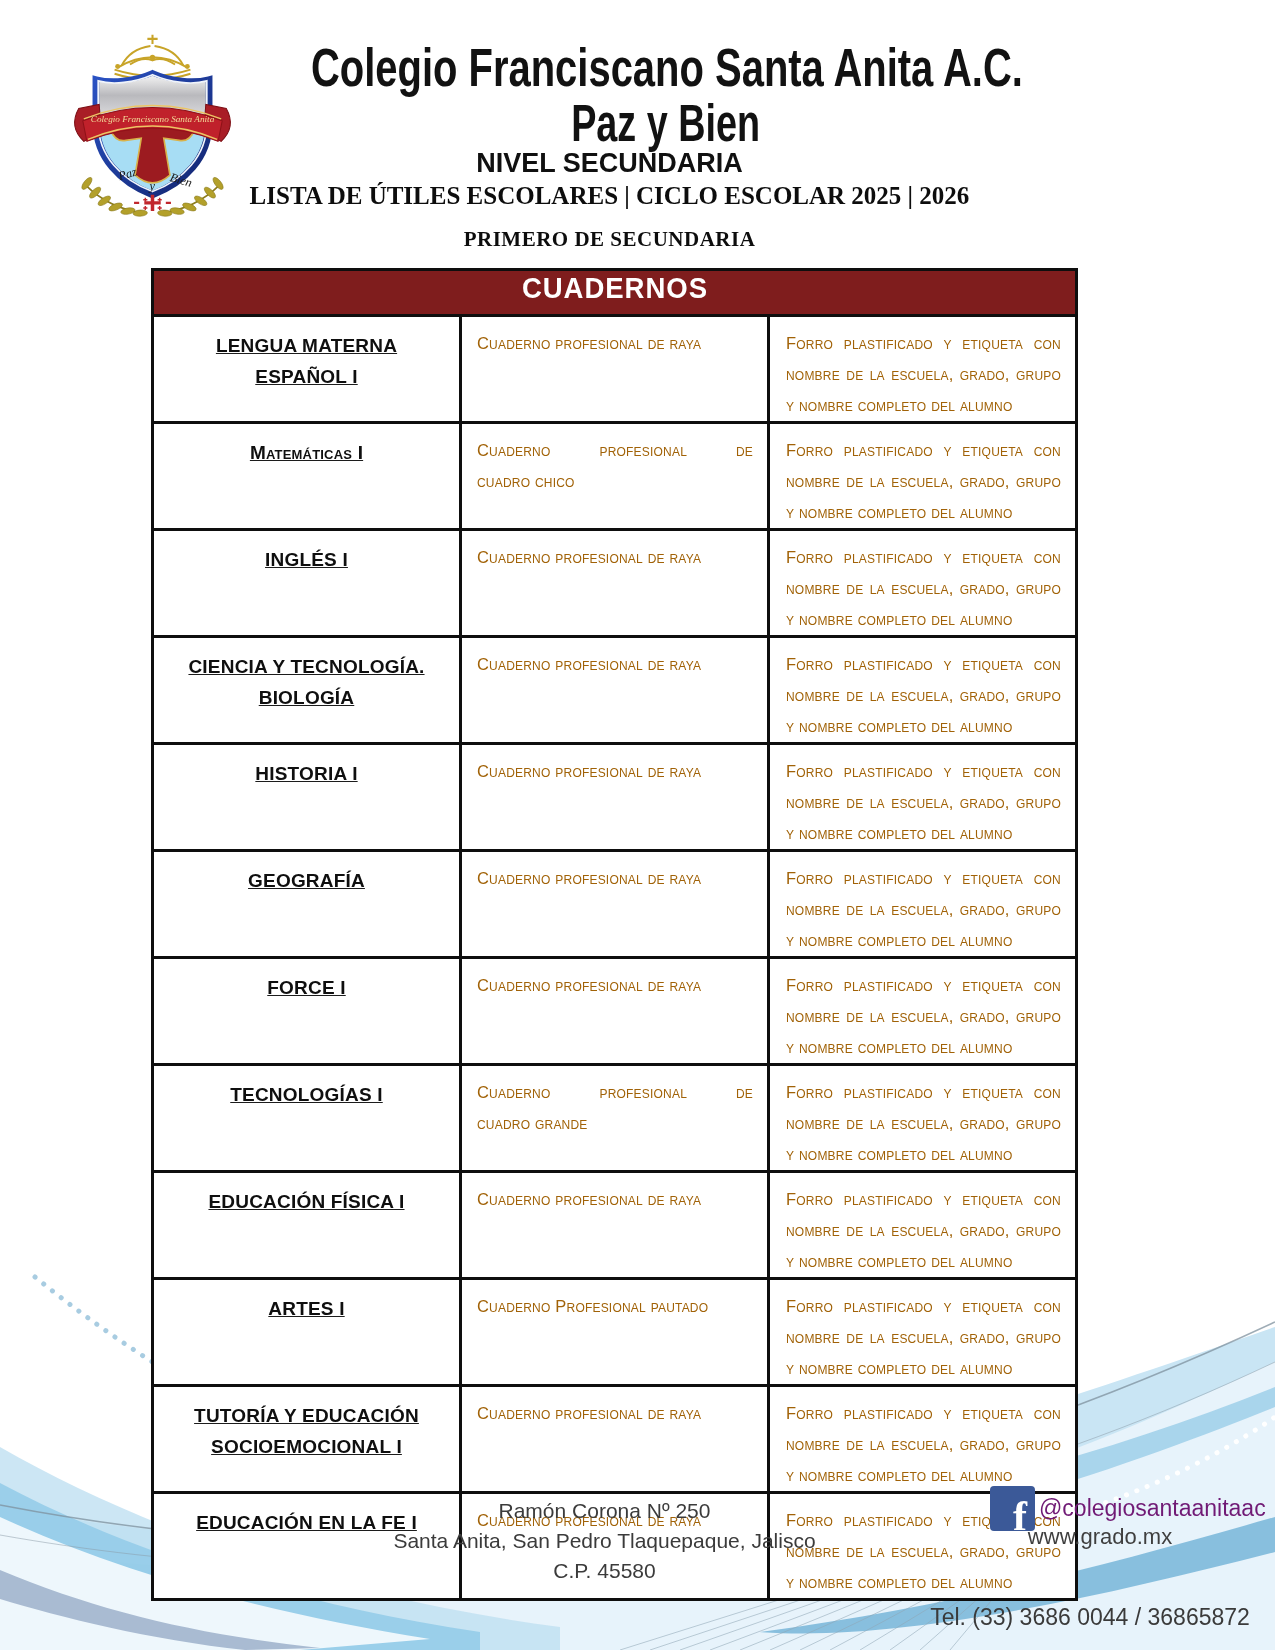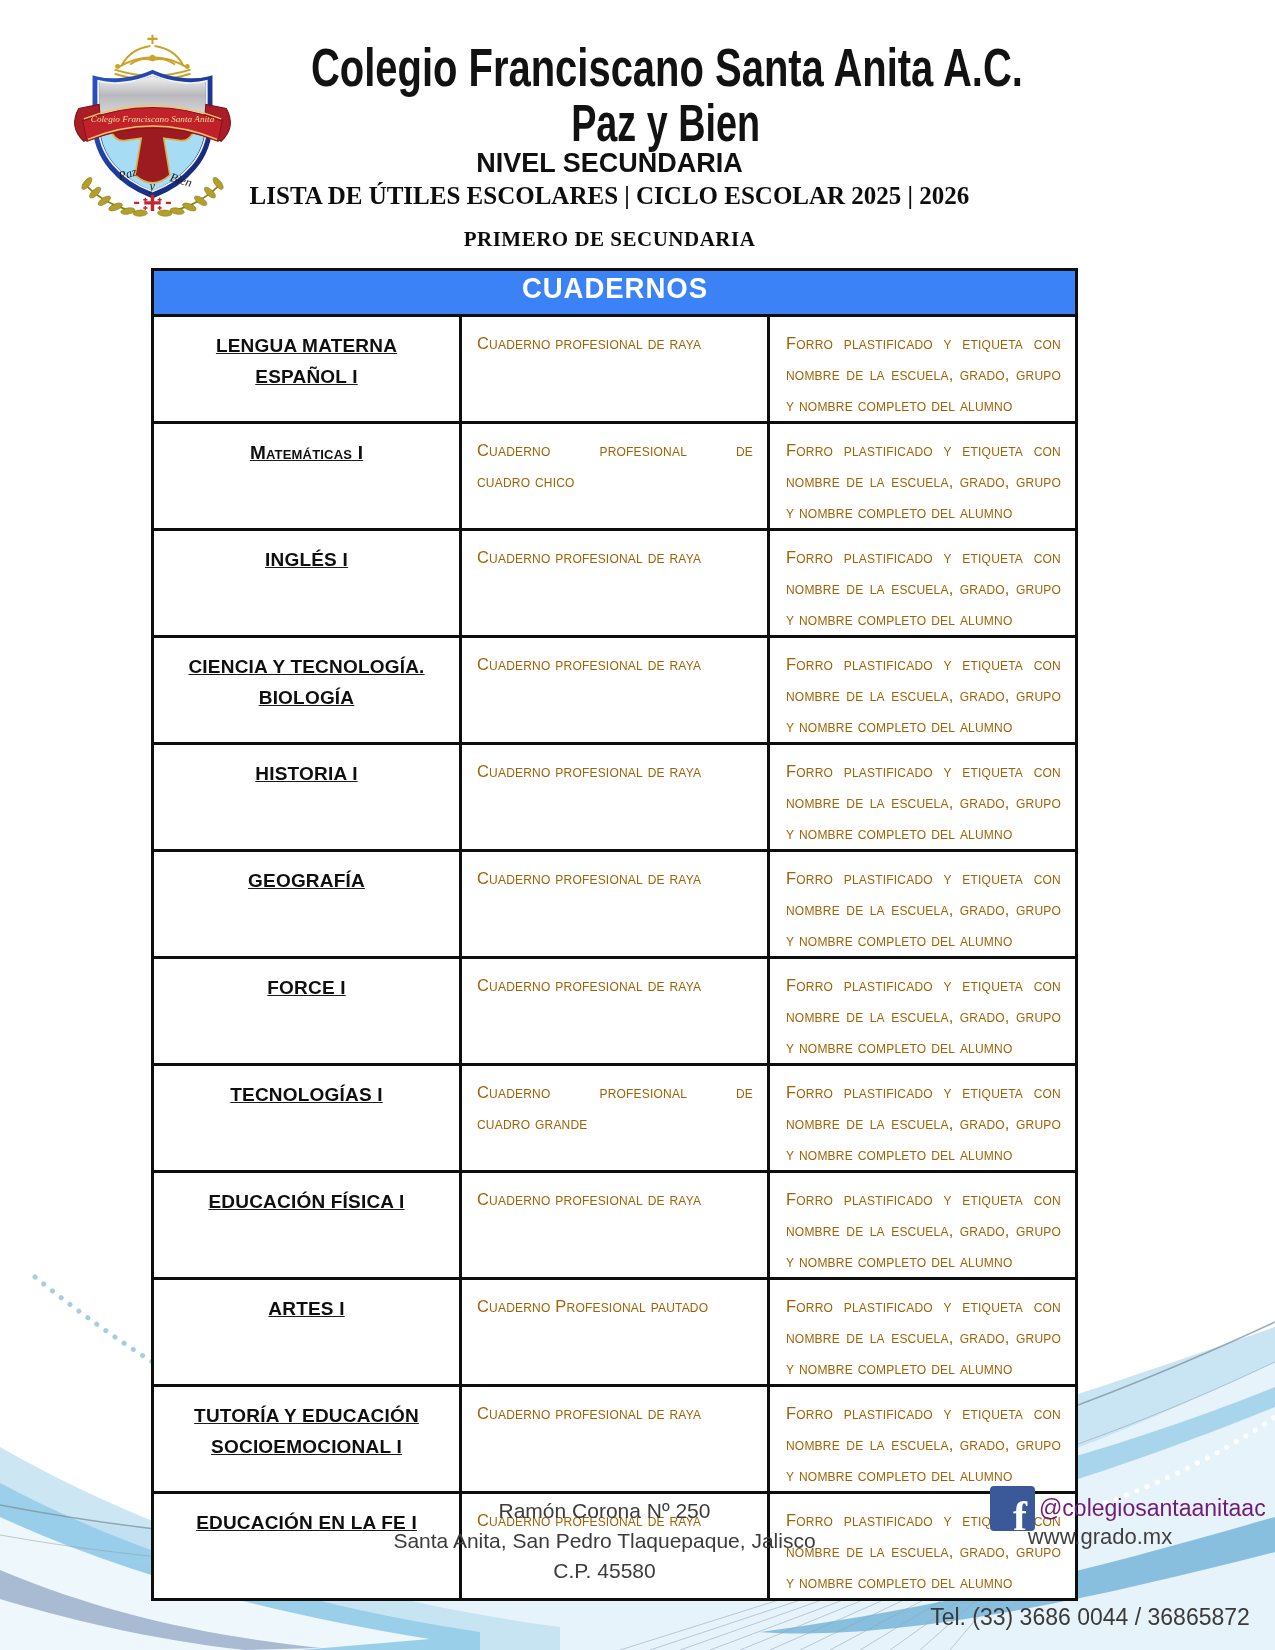--- a/index.html
+++ b/index.html
@@ -19,21 +19,21 @@
   .t5{top:227px;font-size:21px;font-weight:700;font-family:"Liberation Serif",serif;
       color:#0d0d0d;transform:translateX(-28px);letter-spacing:.5px;}
 
   
   .crest{position:absolute;left:50px;top:26px;width:205px;height:200px;}
 
   
   table.supplies{position:absolute;left:151px;top:268px;width:927px;z-index:2;
       border-collapse:collapse;background:#fff;table-layout:fixed;}
   table.supplies td{border:3px solid #0e0e0e;vertical-align:top;box-sizing:border-box;}
-  td.title-cell{height:46px;background:#3b82f6;text-align:center;vertical-align:middle;}
+  td.title-cell{height:46px;background:#7f1d1d;text-align:center;vertical-align:middle;}
   td.title-cell span{display:inline-block;color:#ffffff;font-size:29px;font-weight:600;
       letter-spacing:1px;transform:scaleX(0.95);}
   .c1{width:288px;text-align:center;padding:13px 8px 0 8px;text-decoration:underline;}
   .c2{width:293px;padding:11px 14px 0 15px;}
   .c3{width:346px;padding:11px 14px 0 16px;}
   tr.data-row{height:97px;}
   .subj{font-weight:700;font-size:19px;line-height:31px;color:#0f0f0f;
         font-variant:small-caps;letter-spacing:.2px;}
   .ln{font-size:16.5px;line-height:31px;color:#a16207;font-variant:small-caps;letter-spacing:.2px;}
   .just{text-align:justify;text-align-last:justify;}

